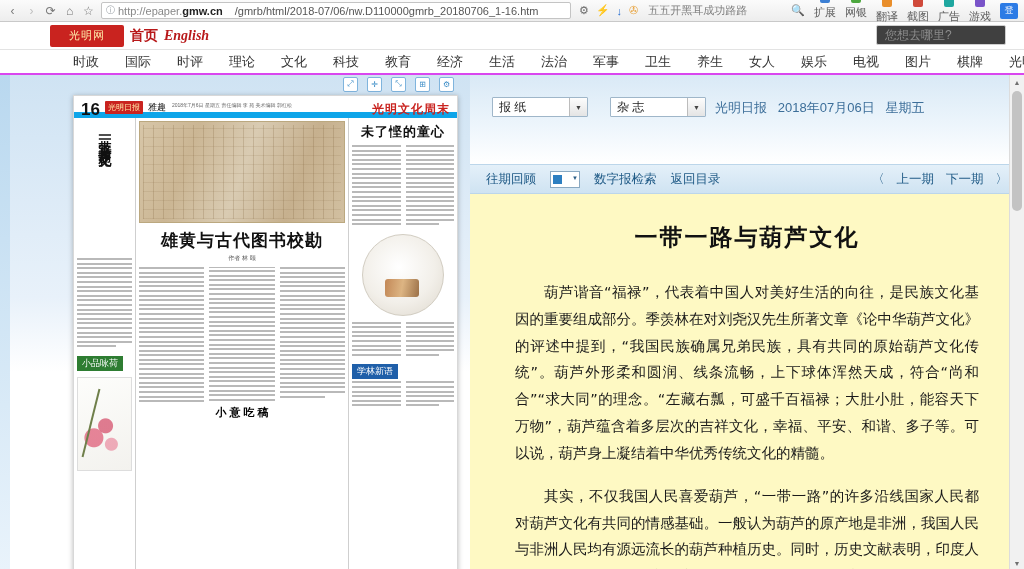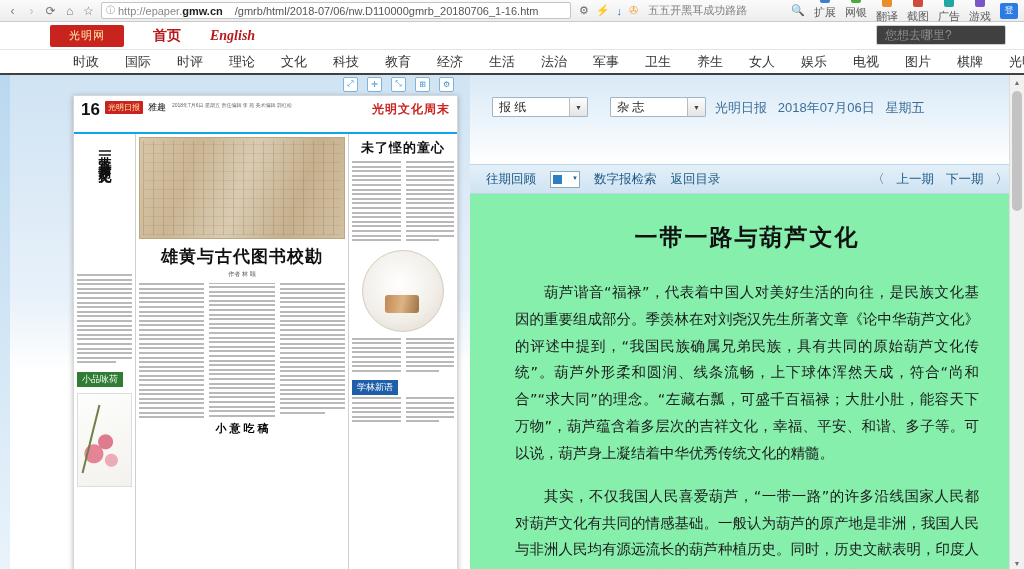--- a/index.html
+++ b/index.html
@@ -139,21 +139,21 @@
     display: flex;
     align-items: center;
     justify-content: center;
     letter-spacing: 1px;
     border-radius: 2px;
     font-family: "DejaVu Sans", sans-serif;
   }
   .hdr-link {
     color: #b8191a;
     font-size: 14px;
-    margin-left: 29px;
+    margin-left: 6px;
     font-weight: bold;
     text-decoration: none;
   }
   .hdr-link.en {
     font-family: "Liberation Serif", serif;
     font-style: italic;
     font-weight: bold;
   }
   .search-box {
     position: absolute;
@@ -169,21 +169,21 @@
     padding-left: 8px;
     box-sizing: border-box;
     color: #8d8d8d;
     font-size: 12px;
   }
 
   
   .nav-bar {
     height: 26px;
     border-top: 1px solid #e3e3e3;
-    border-bottom: 2px solid #404040;
+    border-bottom: 2px solid #d946ef;
     background: #ffffff;
     display: flex;
     align-items: center;
     padding-left: 60px;
     box-sizing: border-box;
     gap: 0;
   }
   .nav-item {
     font-size: 13px;
     color: #333333;
@@ -237,22 +237,22 @@
     background: #ffffff;
     box-shadow: 0 1px 5px rgba(0,0,0,0.28);
     border: 1px solid #d8d8d8;
     box-sizing: border-box;
     overflow: hidden;
   }
   .paper-top {
     display: flex;
     align-items: flex-start;
     padding: 5px 7px 0 7px;
-    border-bottom: 2px solid #0ea5e9;
-    height: 38px;
+    border-bottom: 6px solid #0ea5e9;
+    height: 22px;
     box-sizing: border-box;
   }
   .pg-num {
     font-size: 17px;
     font-weight: bold;
     color: #111;
     line-height: 1;
     margin-right: 5px;
   }
   .masthead-mini {
@@ -408,21 +408,21 @@
     font-size: 11px;
     font-weight: bold;
     text-align: center;
     margin: 3px 0;
   }
 
   
   .right-pane {
     flex: 1;
     position: relative;
-    background: #86efac;
+    background: #fef9c3;
   }
   .right-top {
     height: 88px;
     background: linear-gradient(#d9e9f6, #eef6fc 60%, #ffffff);
     border-bottom: 1px solid #ffffff;
     position: relative;
   }
   .selects-row {
     position: absolute;
     top: 22px;

